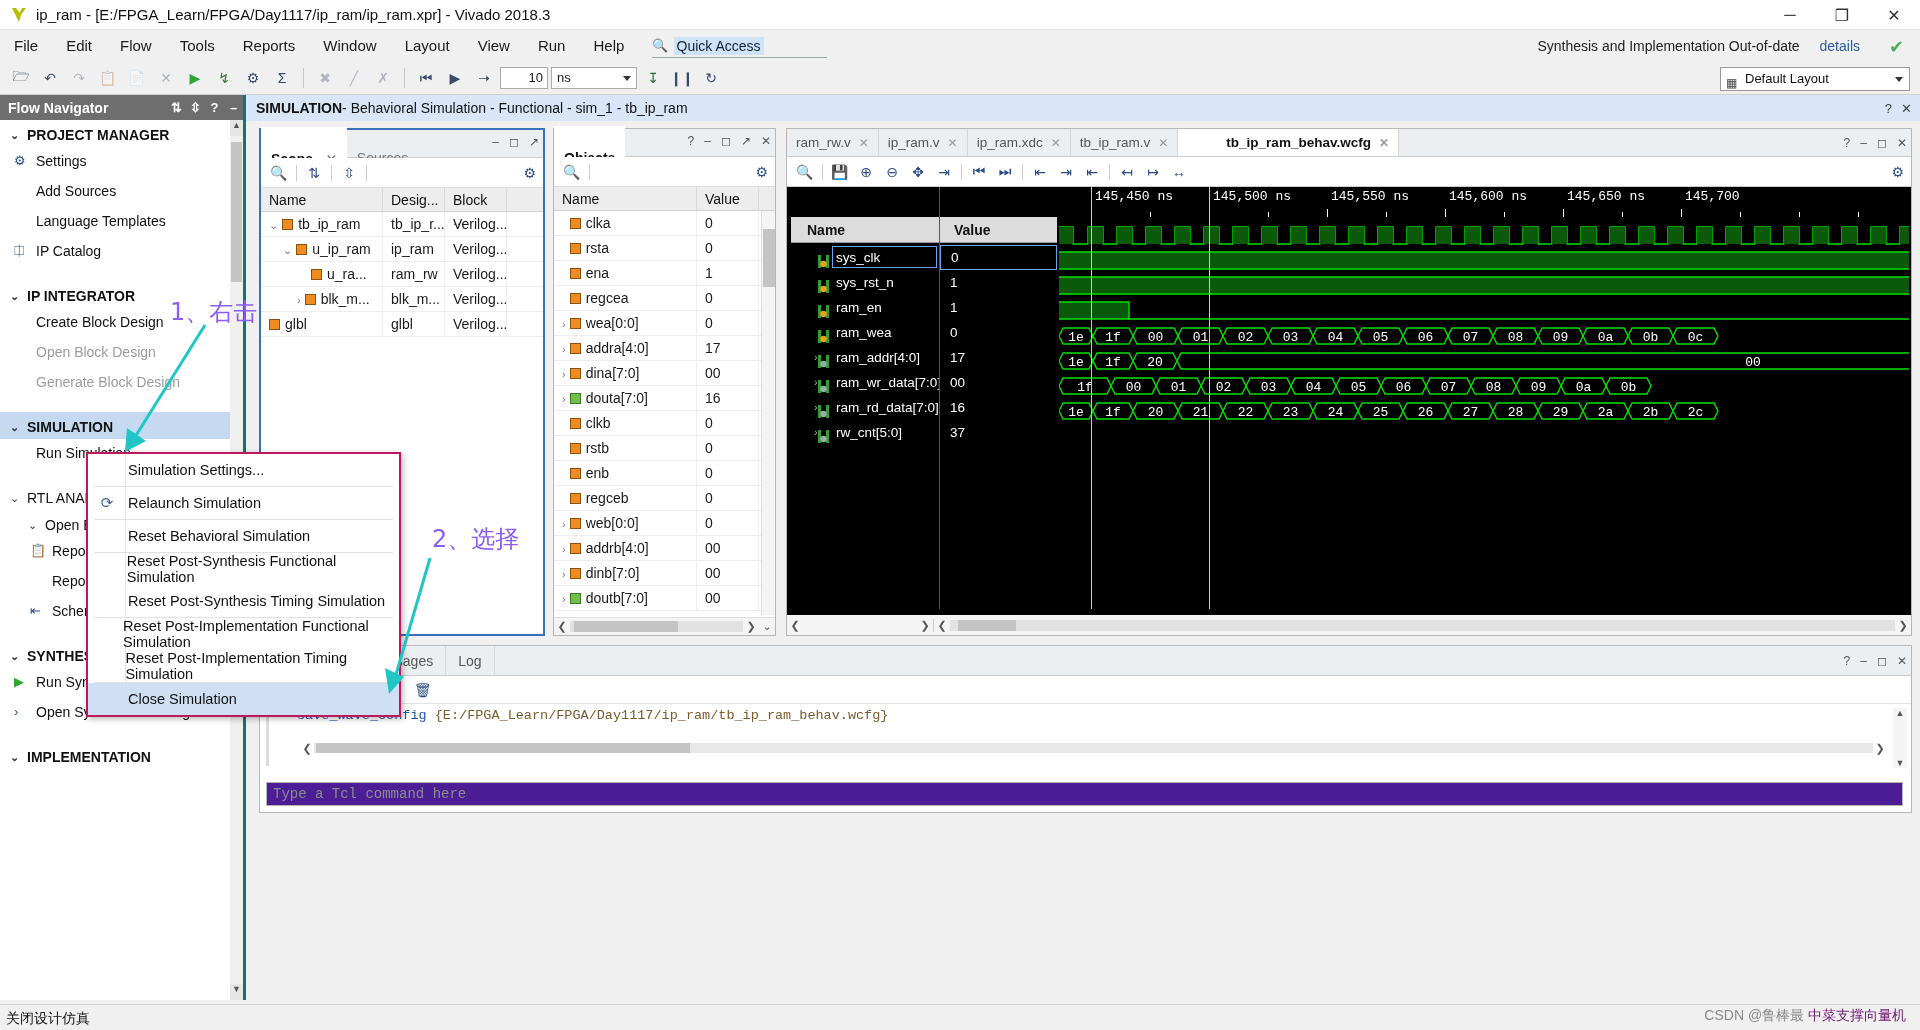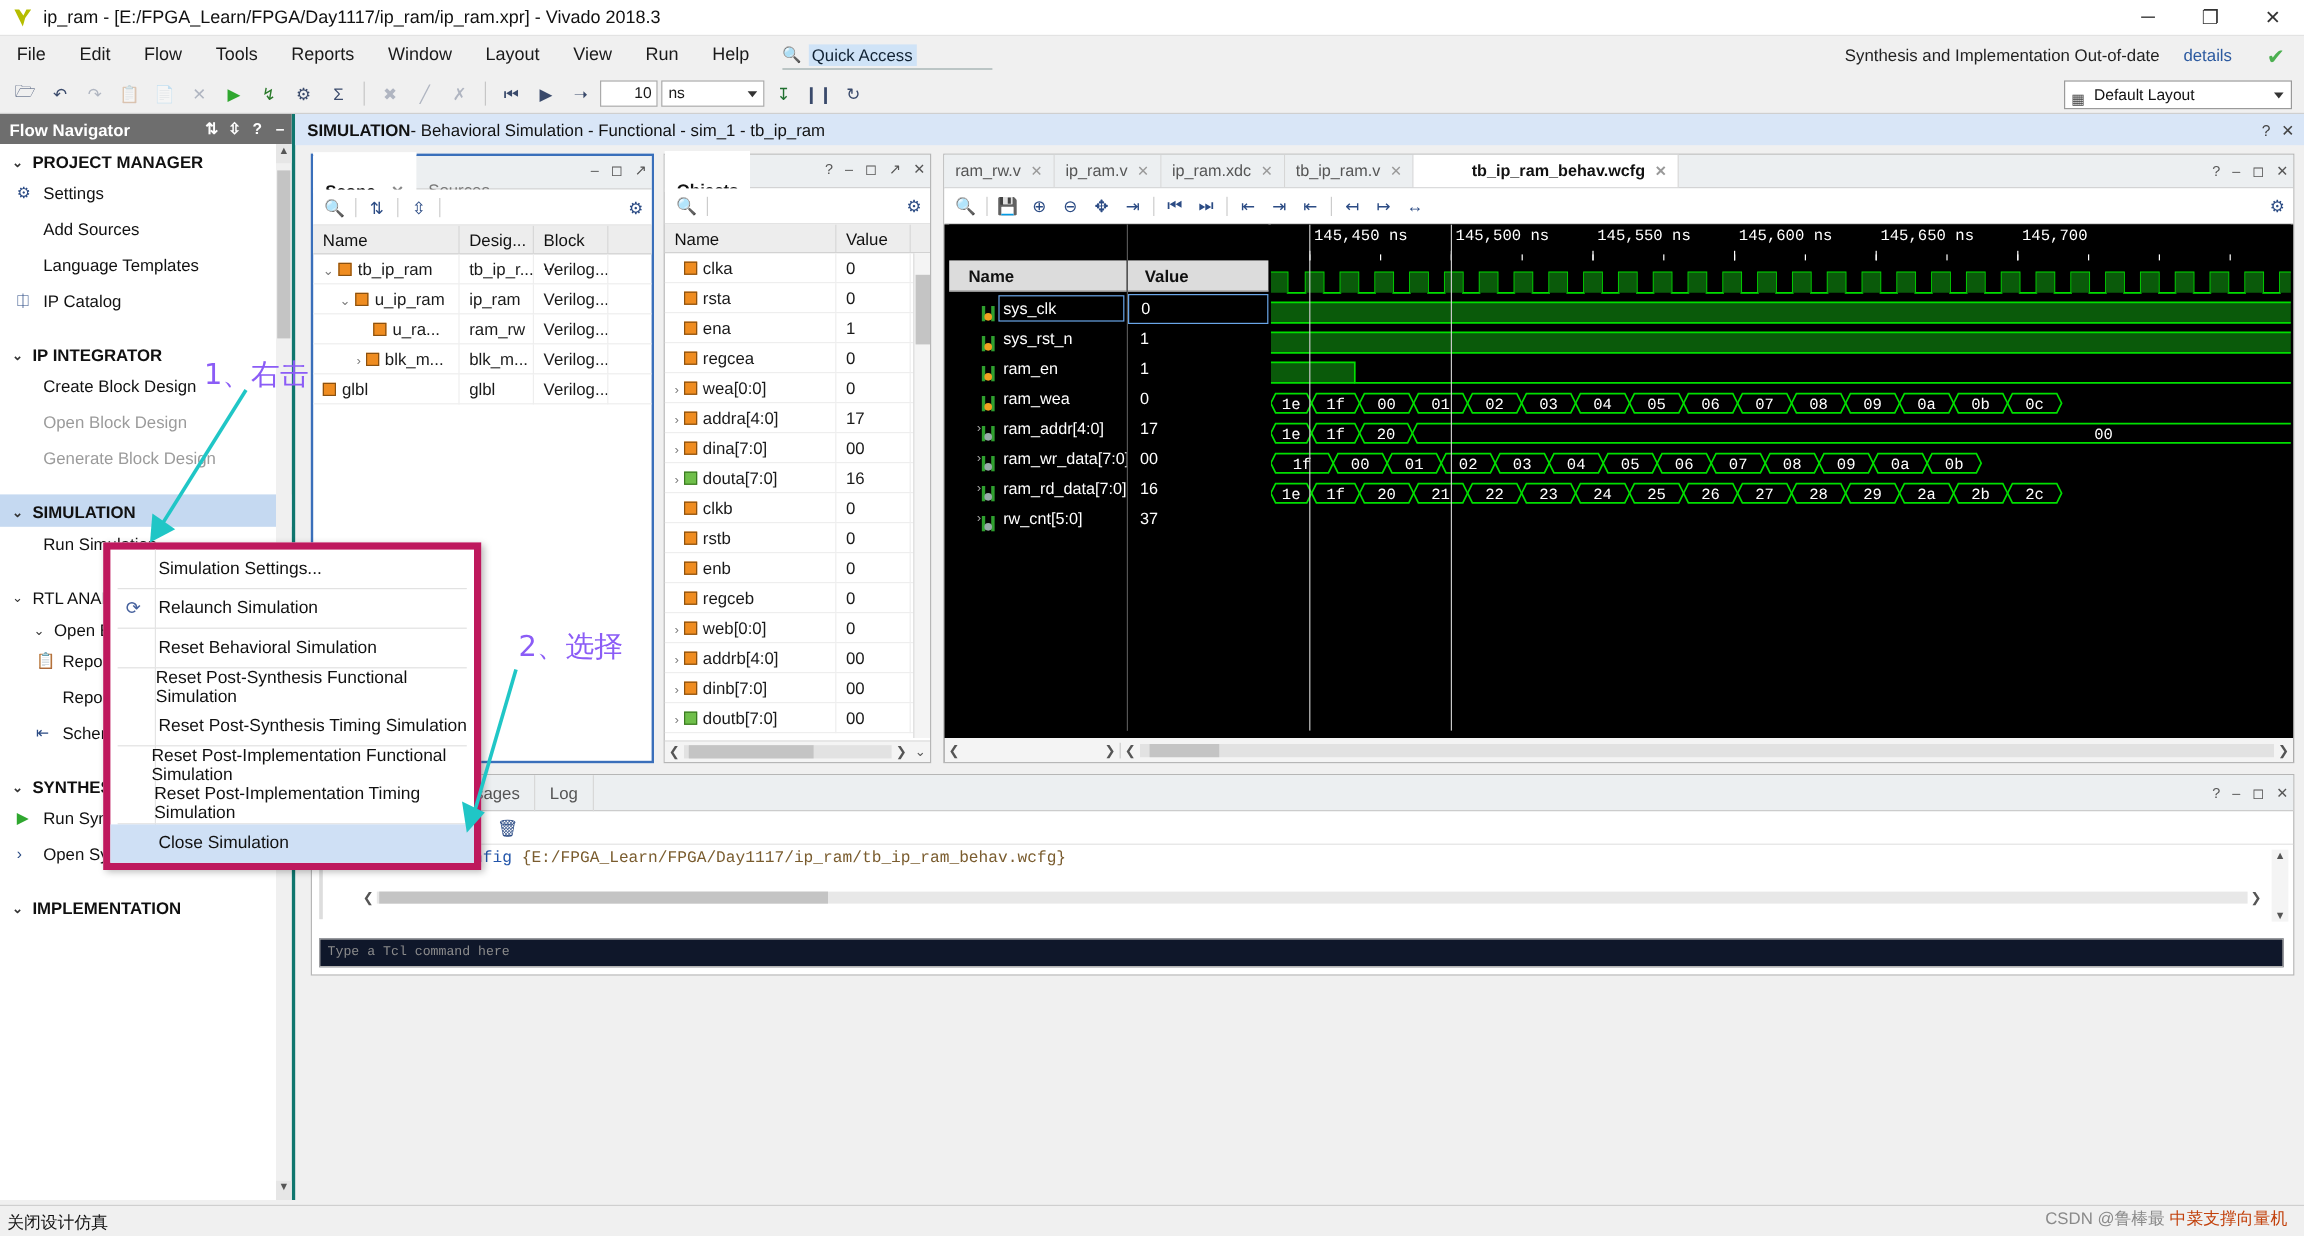--- a/index.html
+++ b/index.html
@@ -170,41 +170,41 @@
   #console{ position:absolute; left:259px; top:645px; width:1653px; height:168px; background:#fff; border:1px solid #b6b6b6;}
   #console .ctabs{ height:30px; background:#eceff1; display:flex; align-items:center; position:relative; border-bottom:1px solid #ccc;}
   #console .ctab{ height:30px; line-height:30px; padding:0 12px; font-size:14px; color:#555; border-right:1px solid #d8d8d8;}
   #console .ctab.act{ background:#fff; color:#111;}
   #ctools{ height:28px; display:flex; align-items:center; gap:5px; padding-left:6px; border-bottom:1px solid #e3e3e3;}
   #ctools .ci{ width:24px; height:22px; display:flex; align-items:center; justify-content:center; color:#2b4b84; font-size:14px;}
   #clog{ position:absolute; left:6px; top:62px; right:20px; height:58px; font-family:"Liberation Mono", monospace;
      font-size:13.5px; color:#2255aa; padding-left:28px; border-left:3px solid #ddd;}
   #clog .path{ color:#7a5c2e;}
   #cinput{ position:absolute; left:6px; bottom:6px; right:8px; height:24px; border:1px solid #b4b4b4;
-     background:#0f172a; font-size:11px; color:#8c8c8c; line-height:22px; padding-left:6px;
+     background:#4c1d95; font-size:14px; color:#8c8c8c; line-height:22px; padding-left:6px;
      font-family:"Liberation Mono", monospace;}
   
   #ctxmenu{
     position:absolute; left:86px; top:452px; width:315px;
-    background:#fff; border:6px solid #be185d; box-shadow:2px 2px 6px rgba(0,0,0,.28); z-index:60;
+    background:#fff; border:2px solid #be185d; box-shadow:2px 2px 6px rgba(0,0,0,.28); z-index:60;
   }
   #ctxmenu .mrow{ height:32px; display:flex; align-items:center; font-size:14.5px; color:#111; position:relative;}
   #ctxmenu .mrow .gic{ width:38px; text-align:center; color:#46619d; font-size:15px;}
   #ctxmenu .mrow .lbl{ padding-left:2px;}
   #ctxmenu .mrow.hl{ background:#cfe0f5; }
   #ctxmenu .sep{ height:1px; background:#e2e2e2; margin:0 6px;}
   #ctxmenu .gutter{ position:absolute; left:0; top:0; bottom:0; width:38px; border-right:1px solid #e4e4e4;}
   
   .anno{ position:absolute; color:#8b5cf6; font-size:24px; z-index:70; font-family:"DejaVu Sans", sans-serif;}
   svg.arrow{ position:absolute; z-index:69; overflow:visible;}
   
   #statusbar{ position:absolute; left:0; bottom:0; width:1920px; height:26px; background:#f0f0f0;
      border-top:1px solid #cfcfcf; font-size:14px; color:#111; line-height:26px; padding-left:6px;}
   #watermark{ position:absolute; right:14px; bottom:2px; font-size:14px; color:#8a8a8a;}
-  #watermark .b{ color:#c2410c }
+  #watermark .b{ color:#701a75 }
 </style>
 </head>
 <body>
 
 <div id="titlebar">
   <span class="logo">
     <svg width="18" height="18" viewBox="0 0 18 18">
         <path d="M2 2 L9 16 L11 9 L16 2 L12 2 L9.5 7 L6 2 Z" fill="#b5bd00"></path>
       </svg>
   </span>

